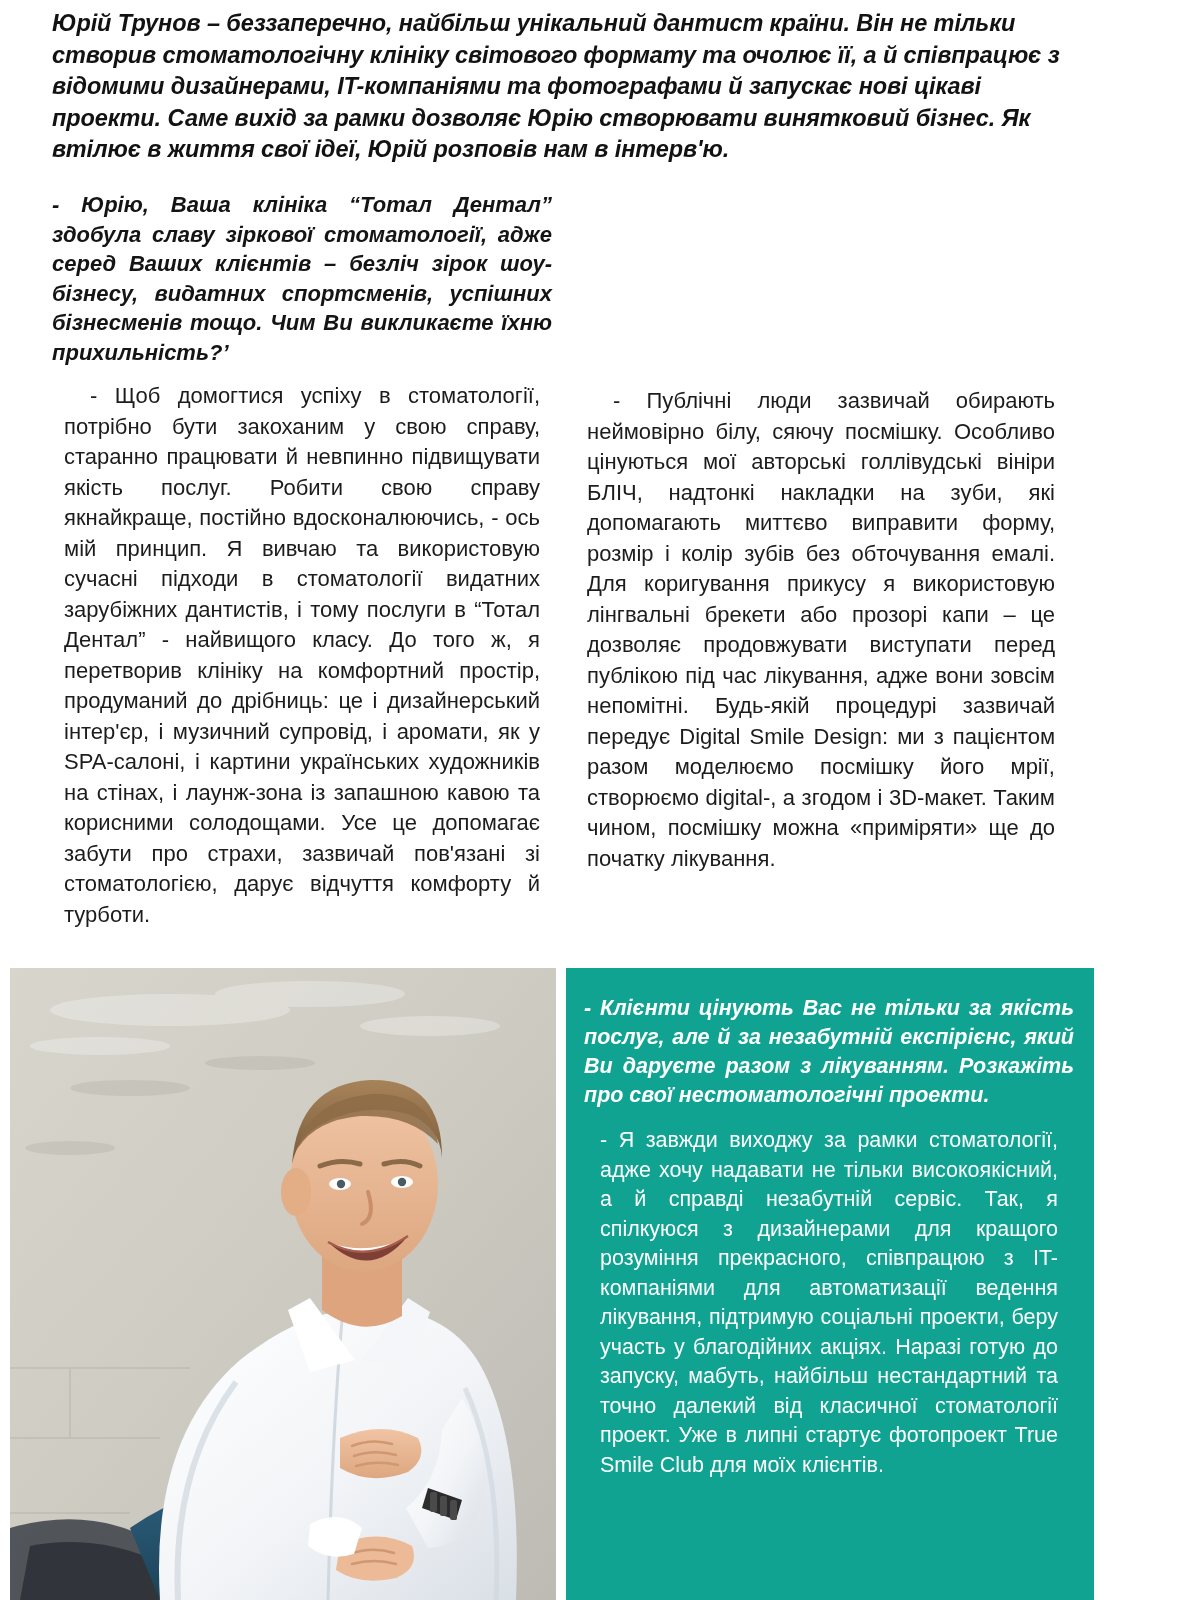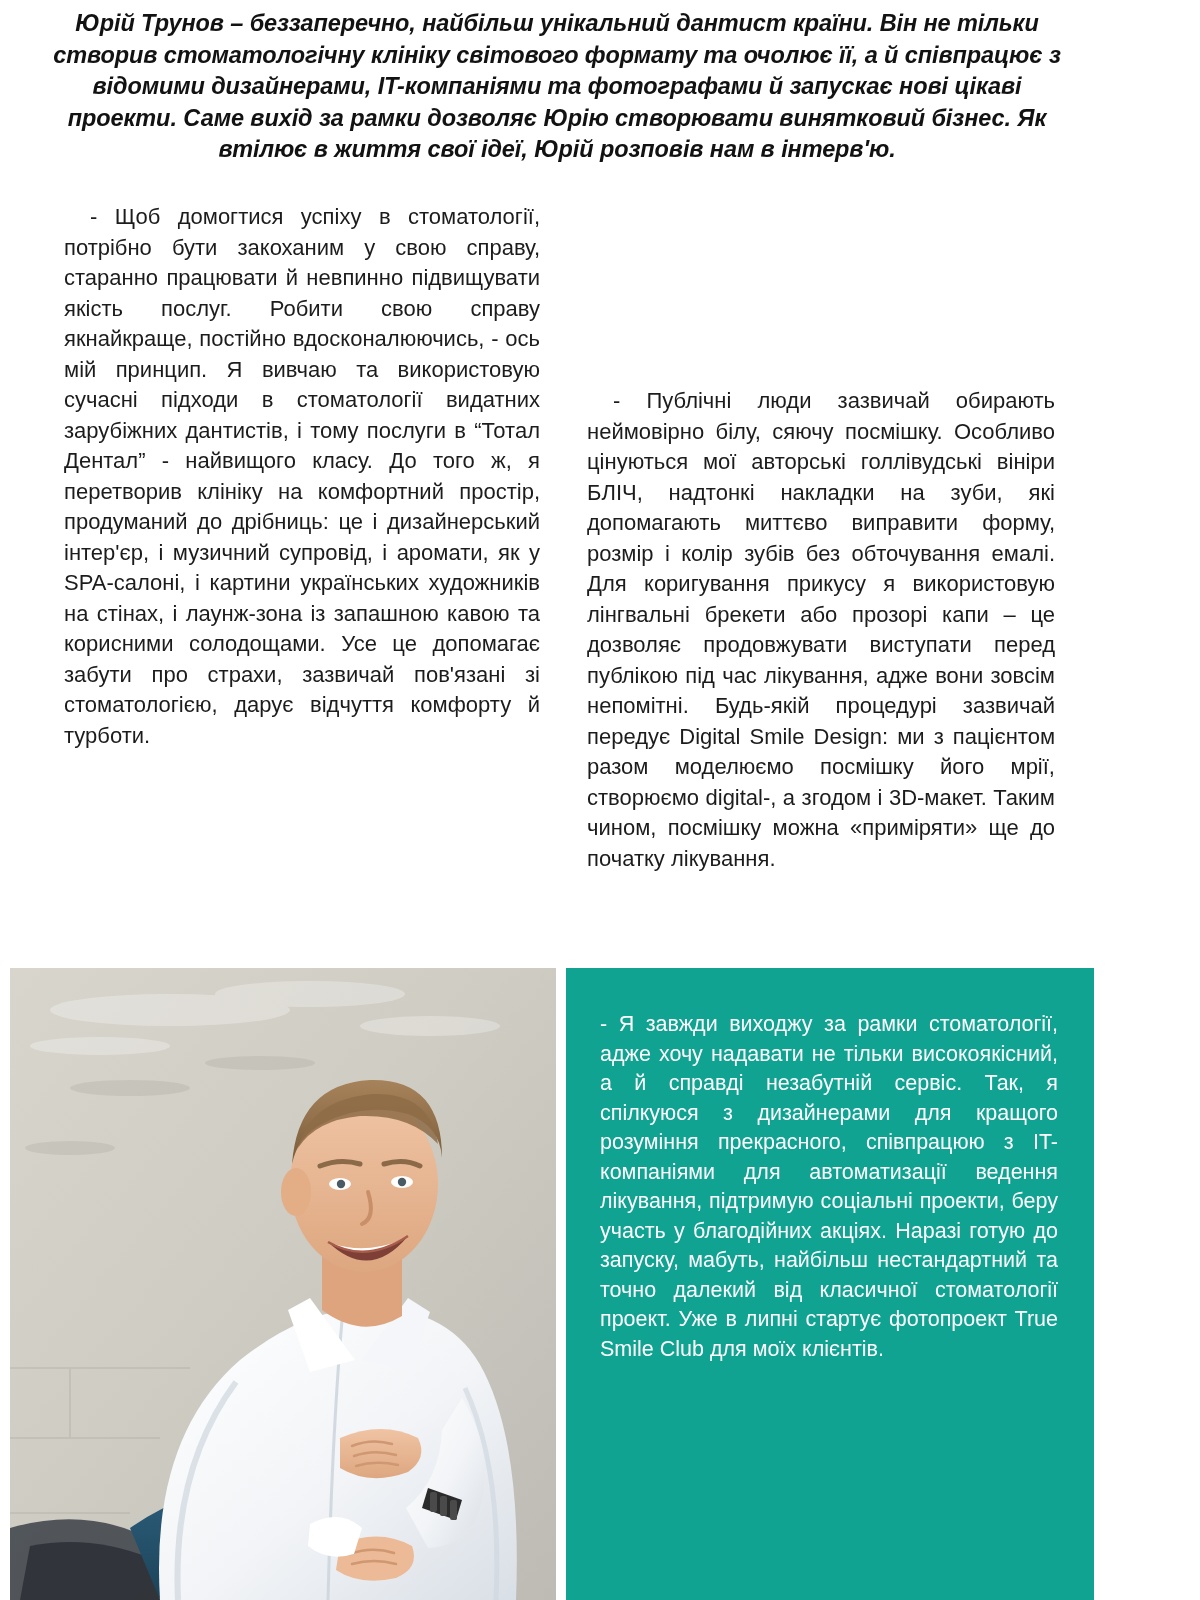--- a/index.html
+++ b/index.html
@@ -20,21 +20,21 @@
   .intro {
     position: absolute;
     left: 52px;
     top: 8px;
     width: 1010px;
     font-size: 23.5px;
     line-height: 31.5px;
     font-weight: bold;
     font-style: italic;
     color: #121212;
-    text-align: center;
+    text-align: left;
     letter-spacing: -0.1px;
   }
 
   
   .col {
     position: absolute;
     top: 190px;
   }
   .col-left  { left: 52px;  width: 500px; }
 
@@ -123,20 +123,21 @@
   }
 </style>
 </head>
 <body>
 
 <div class="page">
 
   <div class="intro">Юрій Трунов – беззаперечно, найбільш унікальний дантист країни. Він не тільки створив стоматологічну клініку світового формату та очолює її, а й співпрацює з відомими дизайнерами, IT-компаніями та фотографами й запускає нові цікаві проекти. Саме вихід за рамки дозволяє Юрію створювати винятковий бізнес. Як втілює в життя свої ідеї, Юрій розповів нам в інтерв'ю.</div>
 
   <div class="col col-left">
+    <p class="q">- Юрію, Ваша клініка “Тотал Дентал” здобула славу зіркової стоматології, адже серед Ваших клієнтів – безліч зірок шоу-бізнесу, видатних спортсменів, успішних бізнесменів тощо. Чим Ви викликаєте їхню прихильність?’</p>
     <p class="body-par">- Щоб домогтися успіху в стоматології, потрібно бути закоханим у свою справу, старанно працювати й невпинно підвищувати якість послуг. Робити свою справу якнайкраще, постійно вдосконалюючись, - ось мій принцип. Я вивчаю та використовую сучасні підходи в стоматології видатних зарубіжних дантистів, і тому послуги в “Тотал Дентал” - найвищого класу. До того ж, я перетворив клініку на комфортний простір, продуманий до дрібниць: це і дизайнерський інтер'єр, і музичний супровід, і аромати, як у SPA-салоні, і картини українських художників на стінах, і лаунж-зона із запашною кавою та корисними солодощами. Усе це допомагає забути про страхи, зазвичай пов'язані зі стоматологією, дарує відчуття комфорту й турботи.</p>
   </div>
 
 
   <div class="right-q-block">
     <p class="body-par">- Публічні люди зазвичай обирають неймовірно білу, сяючу посмішку. Особливо цінуються мої авторські голлівудські вініри БЛІЧ, надтонкі накладки на зуби, які допомагають миттєво виправити форму, розмір і колір зубів без обточування емалі. Для коригування прикусу я використовую лінгвальні брекети або прозорі капи – це дозволяє продовжувати виступати перед публікою під час лікування, адже вони зовсім непомітні. Будь-якій процедурі зазвичай передує Digital Smile Design: ми з пацієнтом разом моделюємо посмішку його мрії, створюємо digital-, а згодом і 3D-макет. Таким чином, посмішку можна «приміряти» ще до початку лікування.</p>
   </div>
 
   <div class="photo">
     <svg viewBox="0 0 546 632" preserveAspectRatio="xMidYMid slice">
@@ -244,16 +245,17 @@
       <g stroke="#cf9772" stroke-width="2.5" fill="none" stroke-linecap="round">
         <path d="M340 586 Q362 578 384 585"></path>
         <path d="M342 596 Q364 590 386 596"></path>
       </g>
 
       <path d="M300 556 Q330 540 352 560 L344 586 Q318 594 298 578 Z" fill="#ffffff"></path>
     </svg>
   </div>
 
   <div class="teal-panel">
+    <p class="teal-q">- Клієнти цінують Вас не тільки за якість послуг, але й за незабутній експірієнс, який Ви даруєте разом з лікуванням. Розкажіть про свої нестоматологічні проекти.</p>
     <p class="teal-body">- Я завжди виходжу за рамки стоматології, адже хочу надавати не тільки високоякісний, а й справді незабутній сервіс. Так, я спілкуюся з дизайнерами для кращого розуміння прекрасного, співпрацюю з IT-компаніями для автоматизації ведення лікування, підтримую соціальні проекти, беру участь у благодійних акціях. Наразі готую до запуску, мабуть, найбільш нестандартний та точно далекий від класичної стоматології проект. Уже в липні стартує фотопроект True Smile Club для моїх клієнтів.</p>
   </div>
 
 </div>
 
 </body></html>

